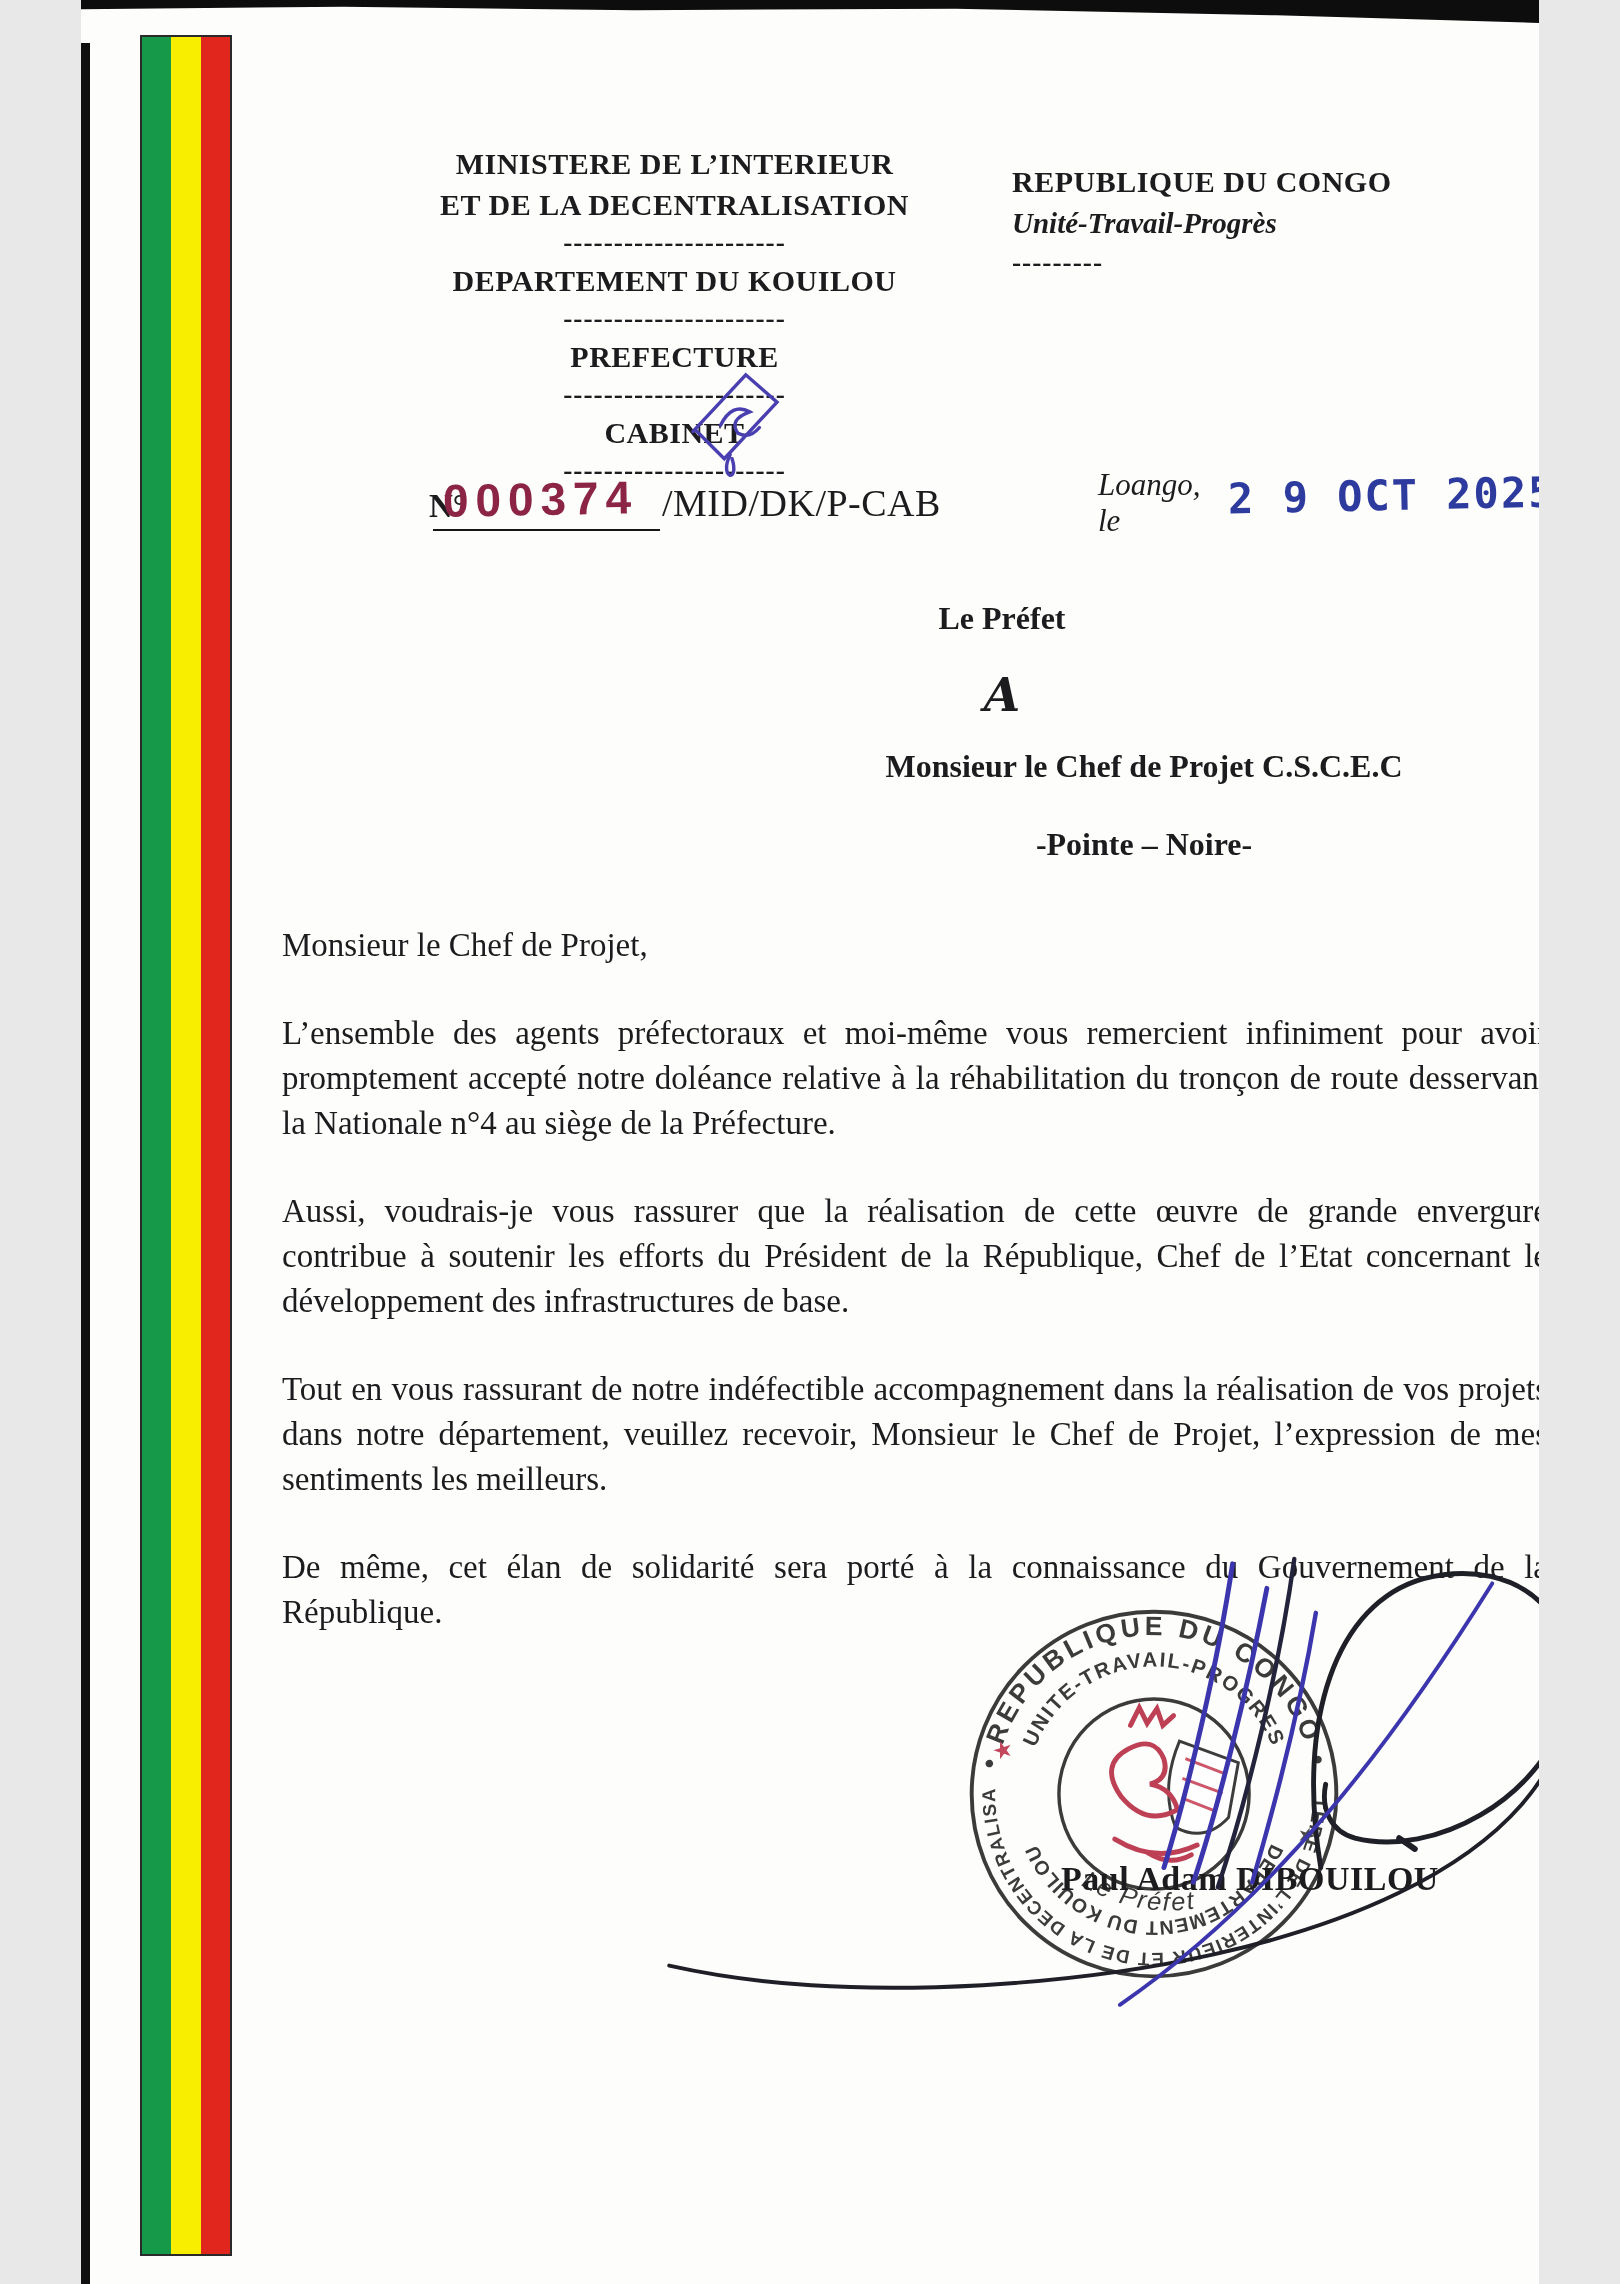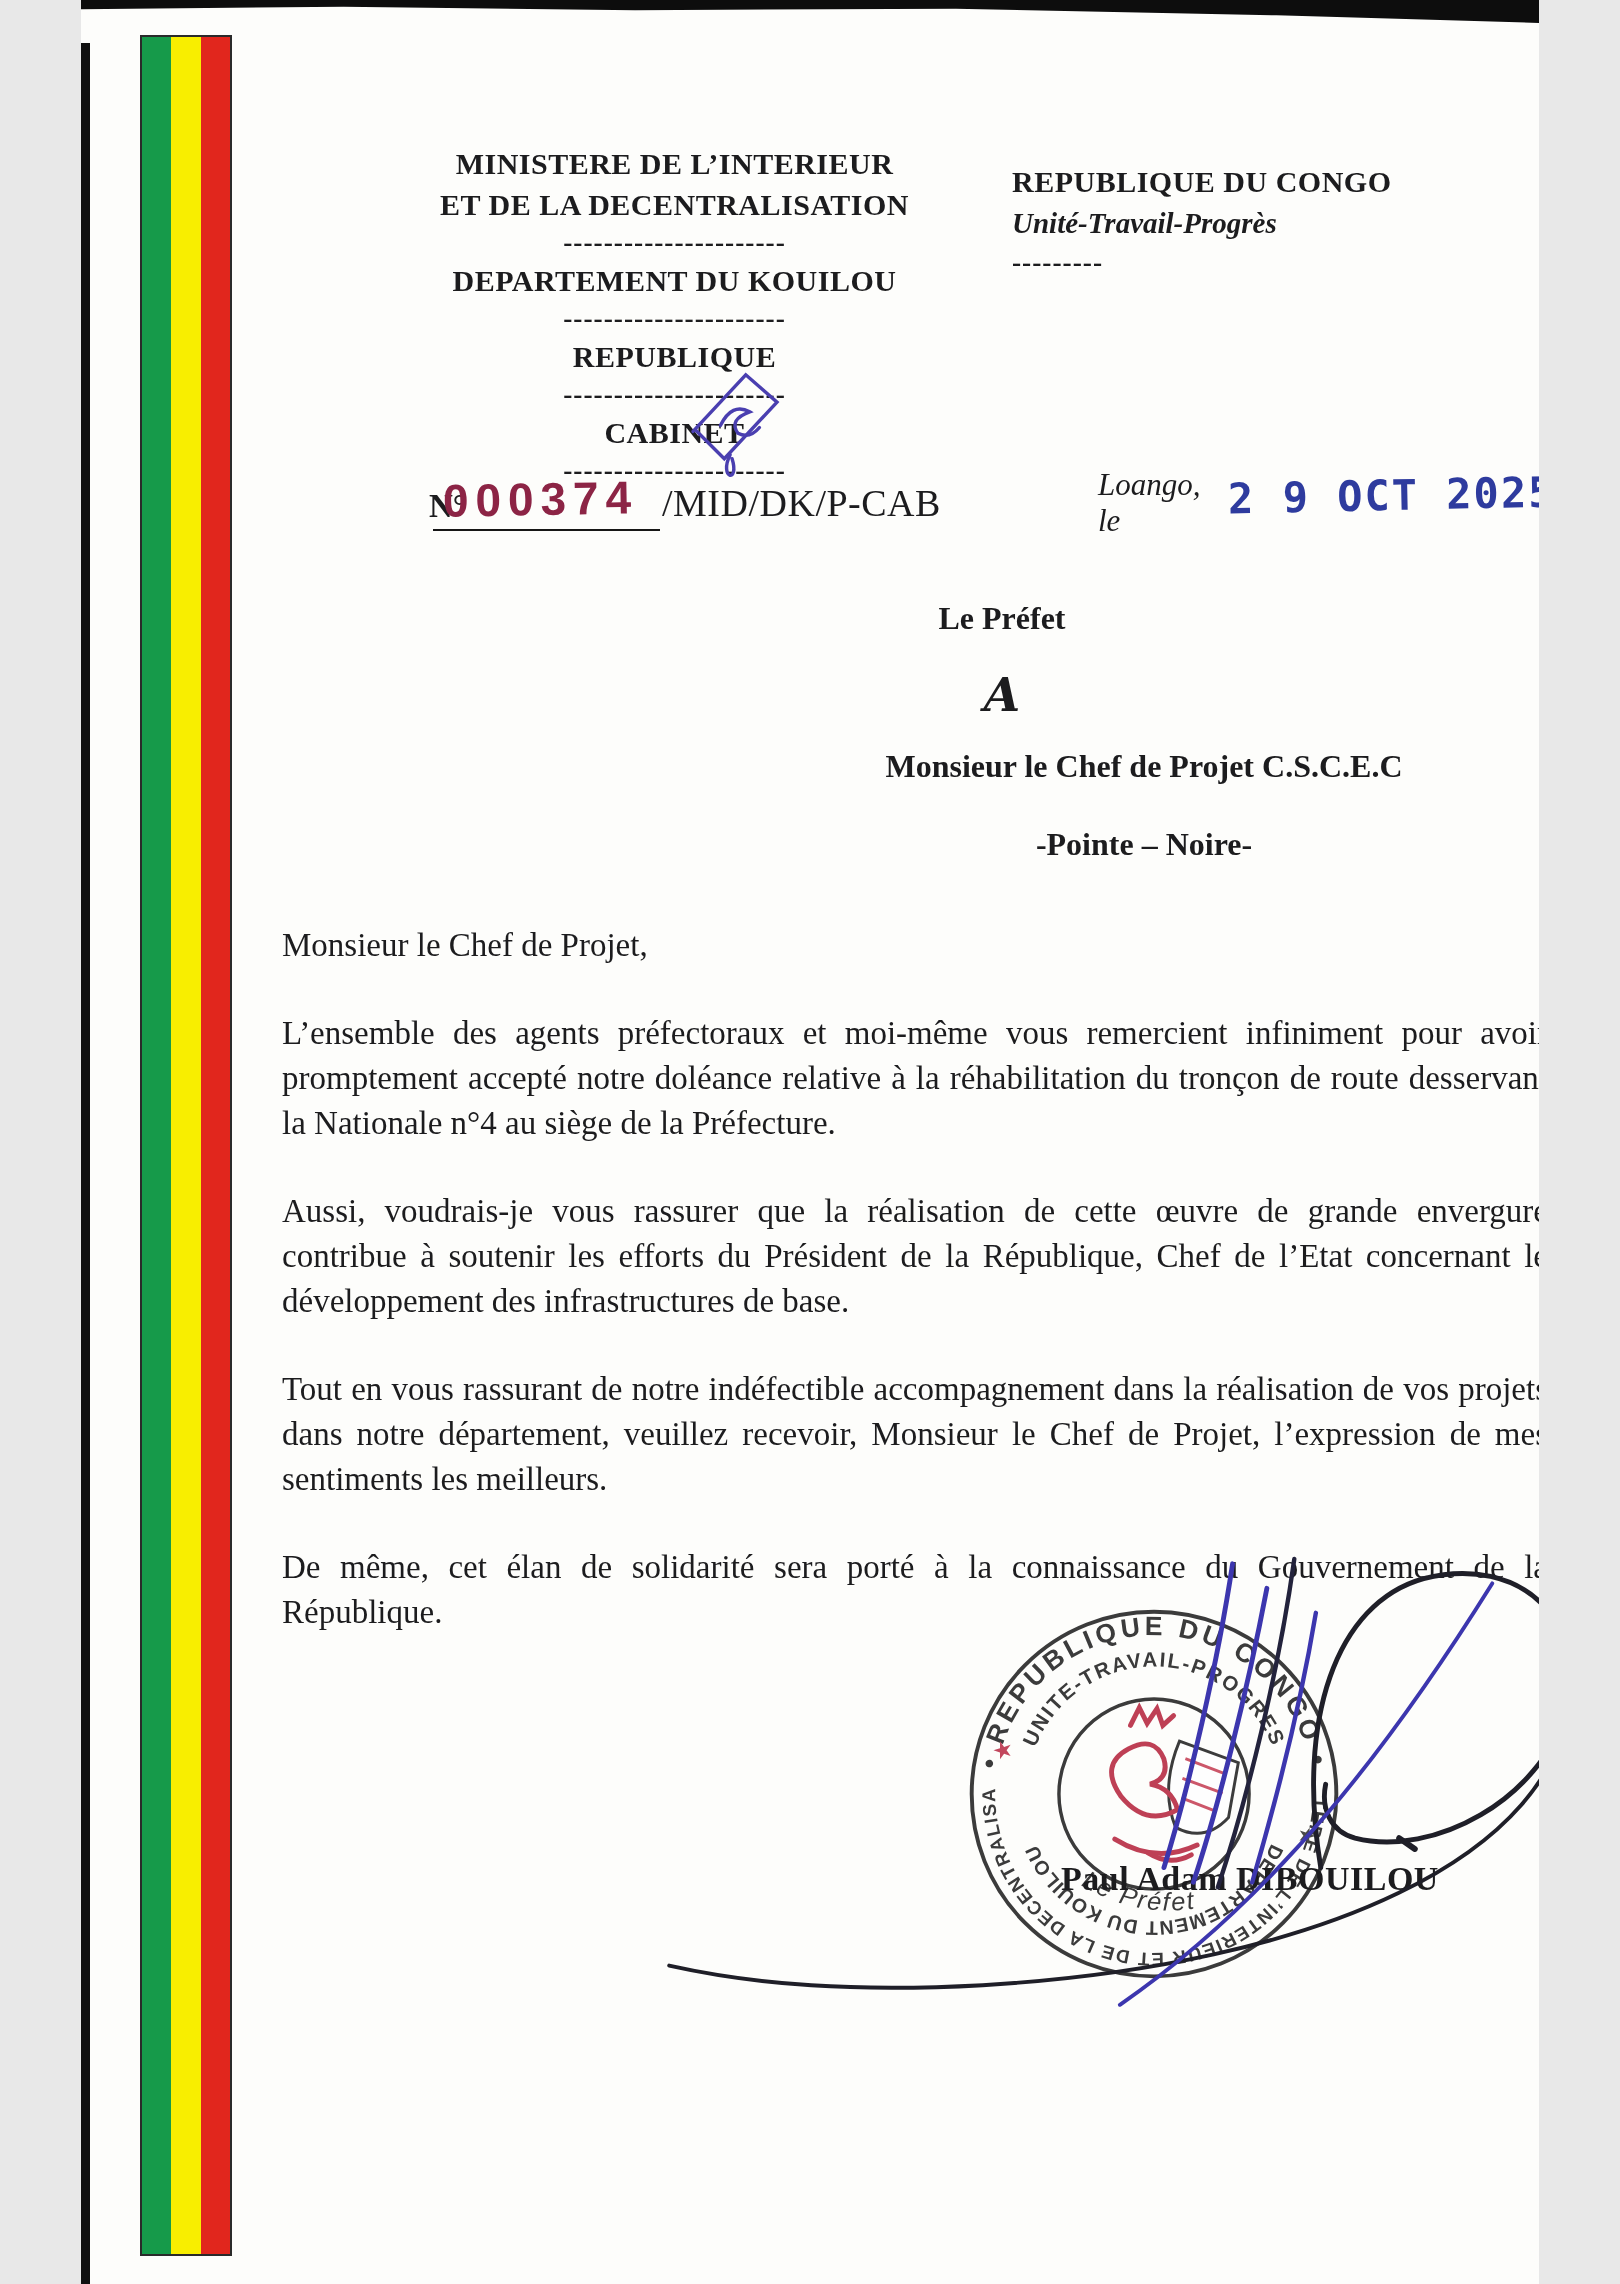--- a/index.html
+++ b/index.html
@@ -72,21 +72,21 @@
     <div class="band" style="background:#f8ee00"></div>
     <div class="band" style="background:#e1261d"></div>
   </div>
 
   <div class="hdr-left">
     <div class="h1">MINISTERE DE L’INTERIEUR</div>
     <div class="h1">ET DE LA DECENTRALISATION</div>
     <div class="sep">----------------------</div>
     <div class="h1">DEPARTEMENT DU KOUILOU</div>
     <div class="sep">----------------------</div>
-    <div class="h1">REPUBLIQUE</div>
+    <div class="h1">PREFECTURE</div>
     <div class="sep">----------------------</div>
     <div class="h1">CABINET</div>
     <div class="sep">----------------------</div>
   </div>
 
   <svg class="paraph" width="110" height="123" viewBox="0 0 112 126">
     <g fill="none" stroke="#4a3fb0" stroke-width="3.5" stroke-linecap="round">
       <path d="M 12,68 L 66,10 L 98,38 L 44,96 L 14,66"></path>
       <path d="M 40,62 q 12,-24 30,-14 q -22,8 -12,22 q 12,6 22,-6"></path>
       <path d="M 50,92 C 38,116 60,122 52,96"></path>

